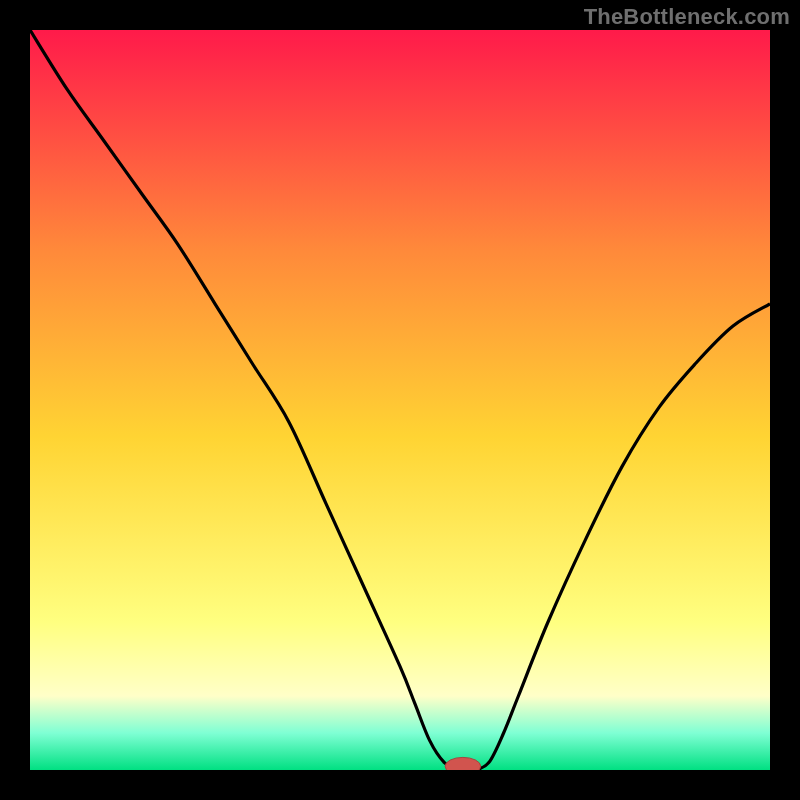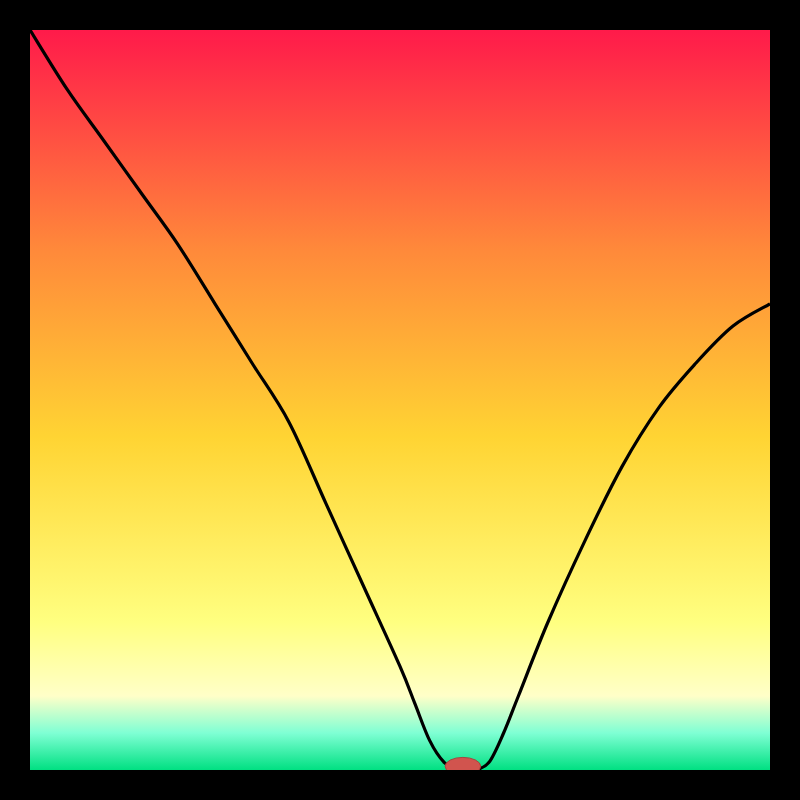--- a/index.html
+++ b/index.html
@@ -38,20 +38,21 @@
   .plot-area svg {
     display: block;
     width: 740px;
     height: 740px;
   }
 </style>
 </head>
 <body>
 
 <div class="frame">
+  <div class="watermark">TheBottleneck.com</div>
 
   <div class="plot-area">
     <svg viewBox="0 0 740 740" preserveAspectRatio="none">
       <defs>
         <linearGradient id="bgGrad" x1="0" y1="0" x2="0" y2="1">
           <stop offset="0%" stop-color="#ff1a4a"></stop>
           <stop offset="30%" stop-color="#ff8a3a"></stop>
           <stop offset="55%" stop-color="#ffd433"></stop>
           <stop offset="80%" stop-color="#ffff80"></stop>
           <stop offset="90%" stop-color="#ffffc8"></stop>

